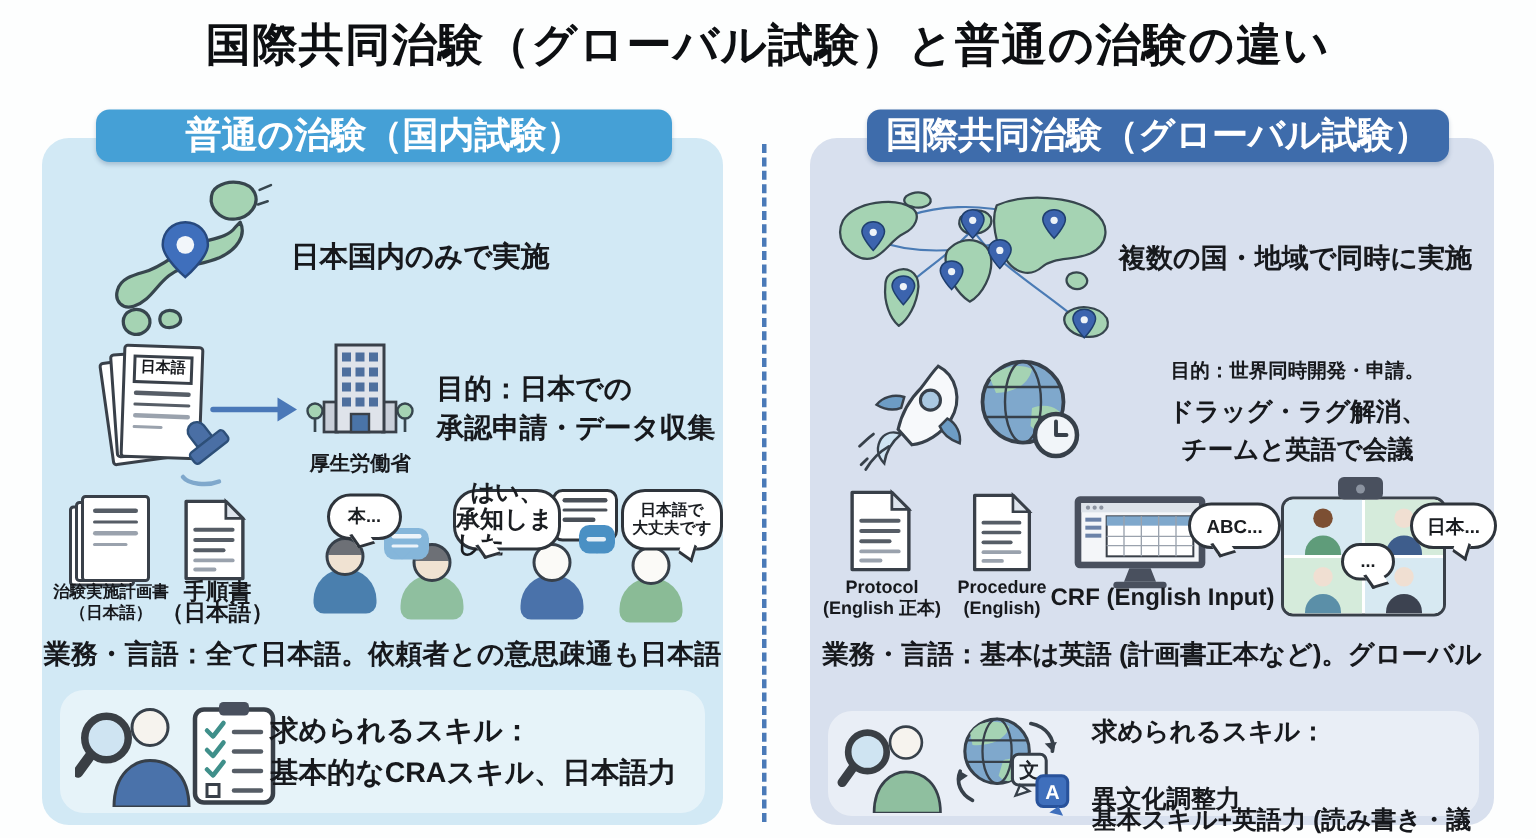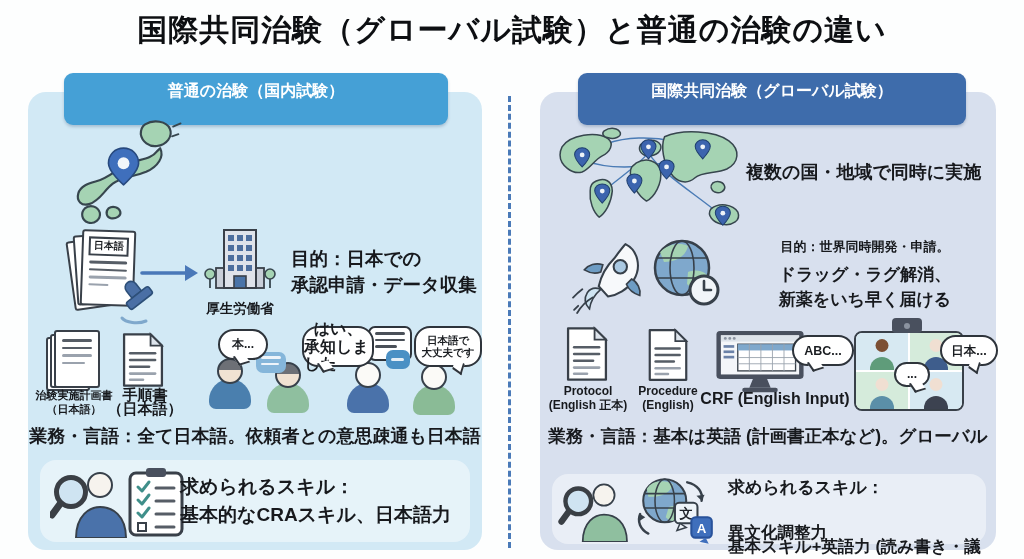--- a/index.html
+++ b/index.html
@@ -5,22 +5,22 @@
   html,body{margin:0;padding:0;background:#ffffff;}
   .stage{position:relative;width:1024px;height:559px;background:#fdfefe;overflow:hidden;
          font-family:"Liberation Sans","DejaVu Sans",sans-serif;color:#15181c;}
   .title{position:absolute;left:0;top:10px;width:1024px;text-align:center;
          font-size:30px;font-weight:800;letter-spacing:1px;color:#0d0f12;}
   .panel{position:absolute;top:92px;width:454px;height:458px;border-radius:18px;}
   .panel-left{left:28px;background:#d2e9f5;}
   .panel-right{left:540px;width:456px;background:#d8e0ee;}
   .divider{position:absolute;left:508px;top:96px;height:452px;width:0;
            border-left:3px dashed #4a7ab8;}
-  .hdr{position:absolute;top:-19px;height:52px;border-radius:9px;text-align:center;
-       line-height:35px;font-size:16px;font-weight:800;color:#ffffff;
+  .hdr{position:absolute;top:-19px;height:35px;border-radius:9px;text-align:center;
+       line-height:35px;font-size:24px;font-weight:800;color:#ffffff;
        box-shadow:0 2px 3px rgba(40,70,110,.25);}
   .hdr-left{left:36px;width:384px;background:#45a0d6;}
   .hdr-right{left:38px;width:388px;background:#3e6cab;}
   .abs{position:absolute;}
   .t{position:absolute;font-weight:800;color:#17191d;}
   .tc{text-align:center;}
   
   .sb{position:absolute;background:#fff;border:2px solid #2e343b;border-radius:16px;
       font-weight:800;color:#1a1d21;display:flex;flex-direction:column;align-items:center;
       justify-content:center;line-height:1.12;z-index:3;}
@@ -71,20 +71,21 @@
       <g stroke="#37464e" stroke-width="2" stroke-linejoin="round" stroke-linecap="round" fill="#a5d3b3">
         <path d="M64,6 C72,1 84,3 87,10 C90,17 84,25 75,26 C68,27 61,22 60,15 C60,10 61,8 64,6 Z"></path>
         <path d="M78,28 C82,36 76,45 65,50 C53,55 43,54 34,61 C26,67 22,77 12,80 C5,82 0,77 2,70 C4,63 11,61 18,59 C30,56 38,47 49,42 C60,38 70,38 75,31 Z"></path>
         <path d="M8,84 C13,80 20,82 22,88 C23,94 17,99 11,97 C5,95 4,88 8,84 Z"></path>
         <path d="M30,84 C34,81 40,83 41,87 C42,91 37,94 32,93 C28,92 27,87 30,84 Z"></path>
       </g>
       <path d="M90,8 l7,-3 M89,17 l6,-2" stroke="#37464e" stroke-width="1.6" stroke-linecap="round"></path>
       <path d="M44,28 C52,28 58,34 58,42 C58,50 44,62 44,62 C44,62 30,50 30,42 C30,34 36,28 44,28 Z" fill="#3f6fbc" stroke="#27497e" stroke-width="1.5"></path>
       <circle cx="44" cy="42" r="5.5" fill="#f2f6fa"></circle>
     </svg>
+    <div class="t" style="left:166px;top:66px;font-size:19px;">日本国内のみで実施</div>
 
     <div class="abs" style="left:42px;top:138px;width:76px;height:92px;">
       <div class="sheet" style="left:0;top:8px;width:46px;height:66px;transform:rotate(-8deg);"></div>
       <div class="sheet" style="left:5px;top:4px;width:46px;height:66px;transform:rotate(-4deg);"></div>
       <div class="sheet" style="left:11px;top:0;width:50px;height:72px;transform:rotate(2deg);">
         <div class="hdrbox" style="width:36px;height:15px;font-size:10px;line-height:13px;">日本語</div>
         <div class="dline"></div>
           <div class="dline"></div>
           <div class="dline lt"></div>
           <div class="dline lt" style="width:40%;"></div>
@@ -312,21 +313,21 @@
         <path d="M36,34 C46,30 56,34 57,42 C52,50 40,52 35,46 Z"></path>
       </g>
       <ellipse cx="30" cy="30" rx="12" ry="27" fill="none" stroke="#37404a" stroke-width="1.6"></ellipse>
       <path d="M6,20 H54 M5,40 H55" stroke="#37404a" stroke-width="1.6"></path>
       <circle cx="52" cy="52" r="14" fill="#f1f5f9" stroke="#37404a" stroke-width="3"></circle>
       <path d="M52,52 V43 M52,52 H59" stroke="#37404a" stroke-width="2.6" stroke-linecap="round"></path>
     </svg>
 
     <div class="t tc" style="left:200px;top:146px;width:250px;font-size:13px;">目的：世界同時開発・申請。</div>
     <div class="t tc" style="left:200px;top:171px;width:250px;font-size:17px;">ドラッグ・ラグ解消、</div>
-    <div class="t tc" style="left:200px;top:196px;width:250px;font-size:17px;">新薬をいち早く届ける</div>
+    <div class="t tc" style="left:200px;top:196px;width:250px;font-size:17px;">チームと英語で会議</div>
 
     <svg class="abs" style="left:20px;top:234px;" width="54" height="56" viewBox="0 0 60 74">
       <path d="M5,3 H40 L55,18 V71 H5 Z" fill="#fff" stroke="#394049" stroke-width="3" stroke-linejoin="round"></path>
       <path d="M40,3 L55,18 H40 Z" fill="#dde4ec" stroke="#394049" stroke-width="2.4"></path>
       <g stroke="#565d66" stroke-width="3.4" stroke-linecap="round">
           <path d="M13,28 H46"></path>
           <path d="M13,37 H46"></path>
           <path d="M13,46 H38"></path>
         </g>
       <g stroke="#9aa2ad" stroke-width="3.4" stroke-linecap="round">

